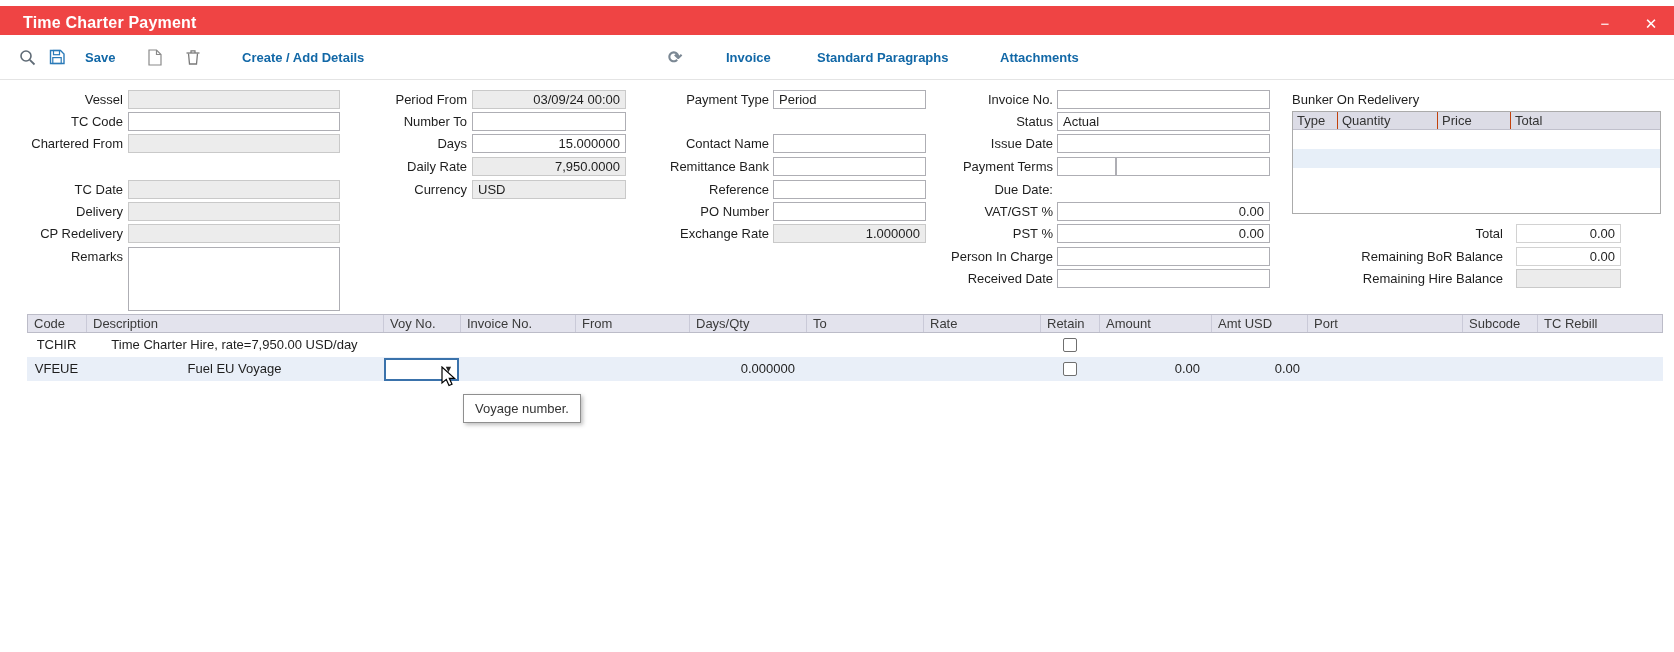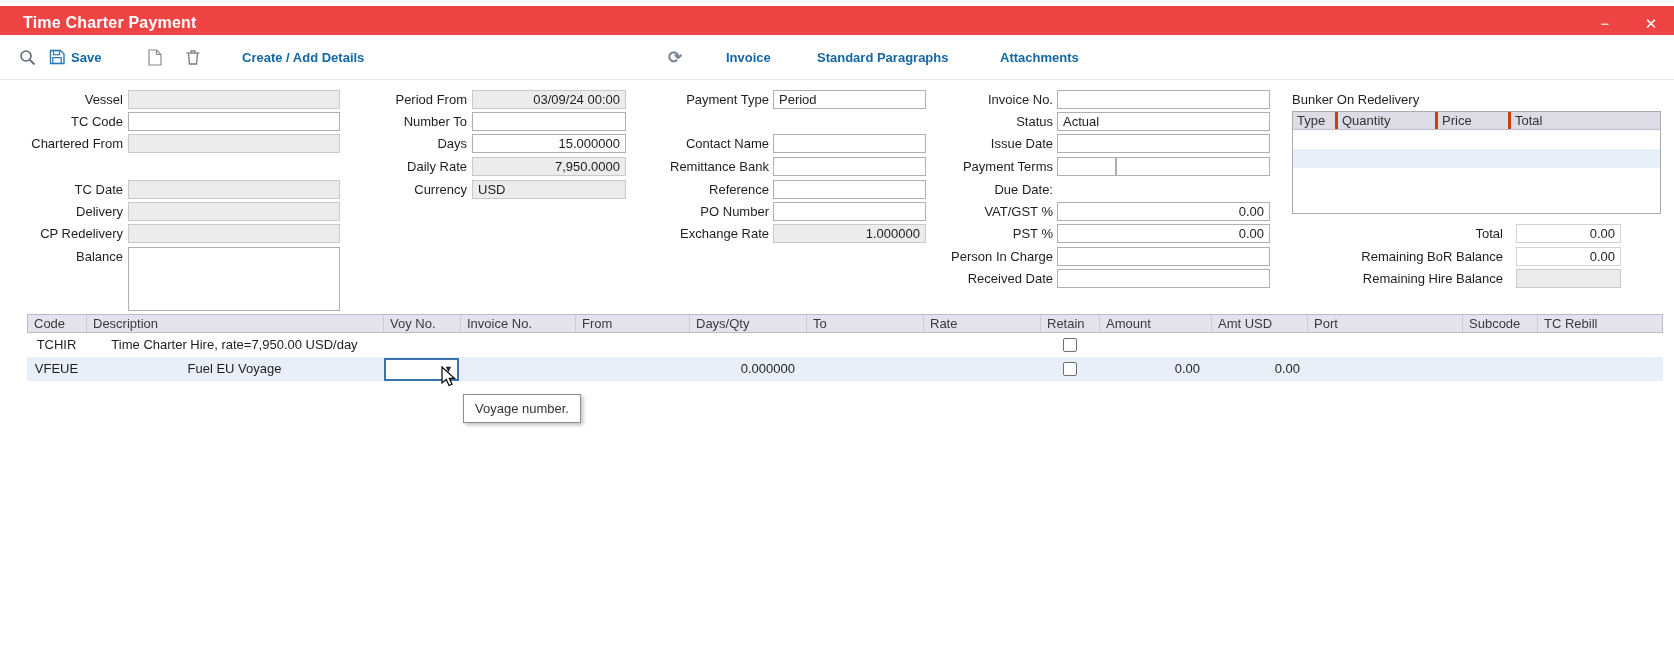--- a/index.html
+++ b/index.html
@@ -8,42 +8,42 @@
   #app { position:relative; width:1674px; height:652px; background:#fff; overflow:hidden; }
 
   
   .titlebar { position:absolute; left:0; top:0; width:100%; height:35px; background:#ef4444; color:#fff;margin-top:6px; }
   .titlebar .title { position:absolute; left:23px; top:8px; font-size:16px; font-weight:bold; letter-spacing:.2px; }
   .win-btns { position:absolute; right:0; top:0; height:35px; display:flex; }
   .win-btn { width:46px; height:35px; display:flex; align-items:center; justify-content:center; color:#fff; font-size:15px; cursor:pointer; }
 
   
   .toolbar { position:absolute; left:0; top:35px; width:100%; height:45px; background:#fff; border-bottom:1px solid #e4e4e4; }
-  .tb { position:absolute; top:0; height:44px; display:flex; align-items:center; gap:6px; }
+  .tb { position:absolute; top:0; height:44px; display:flex; align-items:center; gap:20px; }
   .tb-link { color:#1268a7; font-weight:bold; font-size:13px; white-space:nowrap; cursor:pointer; }
   .tb-icon { display:flex; align-items:center; }
   .refresh-glyph { font-size:17px; color:#7b8894; font-weight:bold; }
 
   
   .lbl { position:absolute; height:19px; line-height:19px; font-size:13px; color:#1e1e1e; text-align:right; white-space:nowrap; }
   .lbl.left { text-align:left; }
   .fld { position:absolute; height:19px; line-height:17px; font-size:13px; color:#1e1e1e; background:#fff; border:1px solid #aeaeb4; padding:0 5px; overflow:hidden; white-space:nowrap; }
   .fld.gray { background:#ececec; border-color:#c9c9c9; }
   .fld.num { text-align:right;padding-left:28px; }
   .ta { position:absolute; background:#fff; border:1px solid #aeaeb4; }
   .lc1{left:0;width:123px} .fc1{left:128px;width:212px}
   .lc2{left:320px;width:147px} .fc2{left:472px;width:154px}
   .lc3{left:580px;width:189px} .fc3{left:773px;width:153px}
   .lc4{left:850px;width:203px} .fc4{left:1057px;width:213px}
   .lc5{left:1290px;width:213px} .fc5{left:1516px;width:105px}
 
   
   .btable { position:absolute; left:1292px; top:111px; width:369px; height:103px; border:1px solid #ababab; background:#fff; font-size:13px; }
   .bt-head { display:flex; height:18px; background:#dcdce6; border-bottom:1px solid #c0c0cc; }
-  .bt-hc { flex:0 0 auto; padding:0 4px; line-height:17px; color:#333; border-right:3px solid #c2410c; overflow:hidden; }
+  .bt-hc { flex:0 0 auto; padding:0 4px; line-height:17px; color:#333; border-right:1px solid #c2410c; overflow:hidden; }
   .bt-row { height:19px; }
   .bt-row.alt { background:#e7eff8; }
   .bw0{width:45px} .bw1{width:100px} .bw2{width:73px} .bw3{width:149px; border-right:none}
 
   
   .grid { position:absolute; left:27px; top:314px; width:1636px; font-size:13px; }
   .g-head { display:flex; height:19px; background:#e3e3ed; border:1px solid #bcbcc8; }
   .gc { flex:0 0 auto; padding:0 6px; line-height:17px; color:#3a3a3a; border-right:1px solid #cacad8; overflow:hidden; white-space:nowrap; }
   .gc:last-child { border-right:none; }
   .g-row { display:flex; height:24px; align-items:center; background:#fff; cursor:default; }
@@ -133,21 +133,21 @@
   <div class="lbl lc1" style="top:112px">TC Code</div>
   <div class="fld fc1" style="top:112px"></div>
   <div class="lbl lc1" style="top:134px">Chartered From</div>
   <div class="fld gray fc1" style="top:134px"></div>
   <div class="lbl lc1" style="top:180px">TC Date</div>
   <div class="fld gray fc1" style="top:180px"></div>
   <div class="lbl lc1" style="top:202px">Delivery</div>
   <div class="fld gray fc1" style="top:202px"></div>
   <div class="lbl lc1" style="top:224px">CP Redelivery</div>
   <div class="fld gray fc1" style="top:224px"></div>
-  <div class="lbl lc1" style="top:247px">Balance</div>
+  <div class="lbl lc1" style="top:247px">Remarks</div>
   <div class="ta fc1" style="top:247px; height:64px;"></div>
 
   <div class="lbl lc2" style="top:90px">Period From</div>
   <div class="fld gray num fc2" style="top:90px">03/09/24 00:00</div>
   <div class="lbl lc2" style="top:112px">Number To</div>
   <div class="fld fc2" style="top:112px"></div>
   <div class="lbl lc2" style="top:134px">Days</div>
   <div class="fld num fc2" style="top:134px">15.000000</div>
   <div class="lbl lc2" style="top:157px">Daily Rate</div>
   <div class="fld gray num fc2" style="top:157px">7,950.0000</div>

